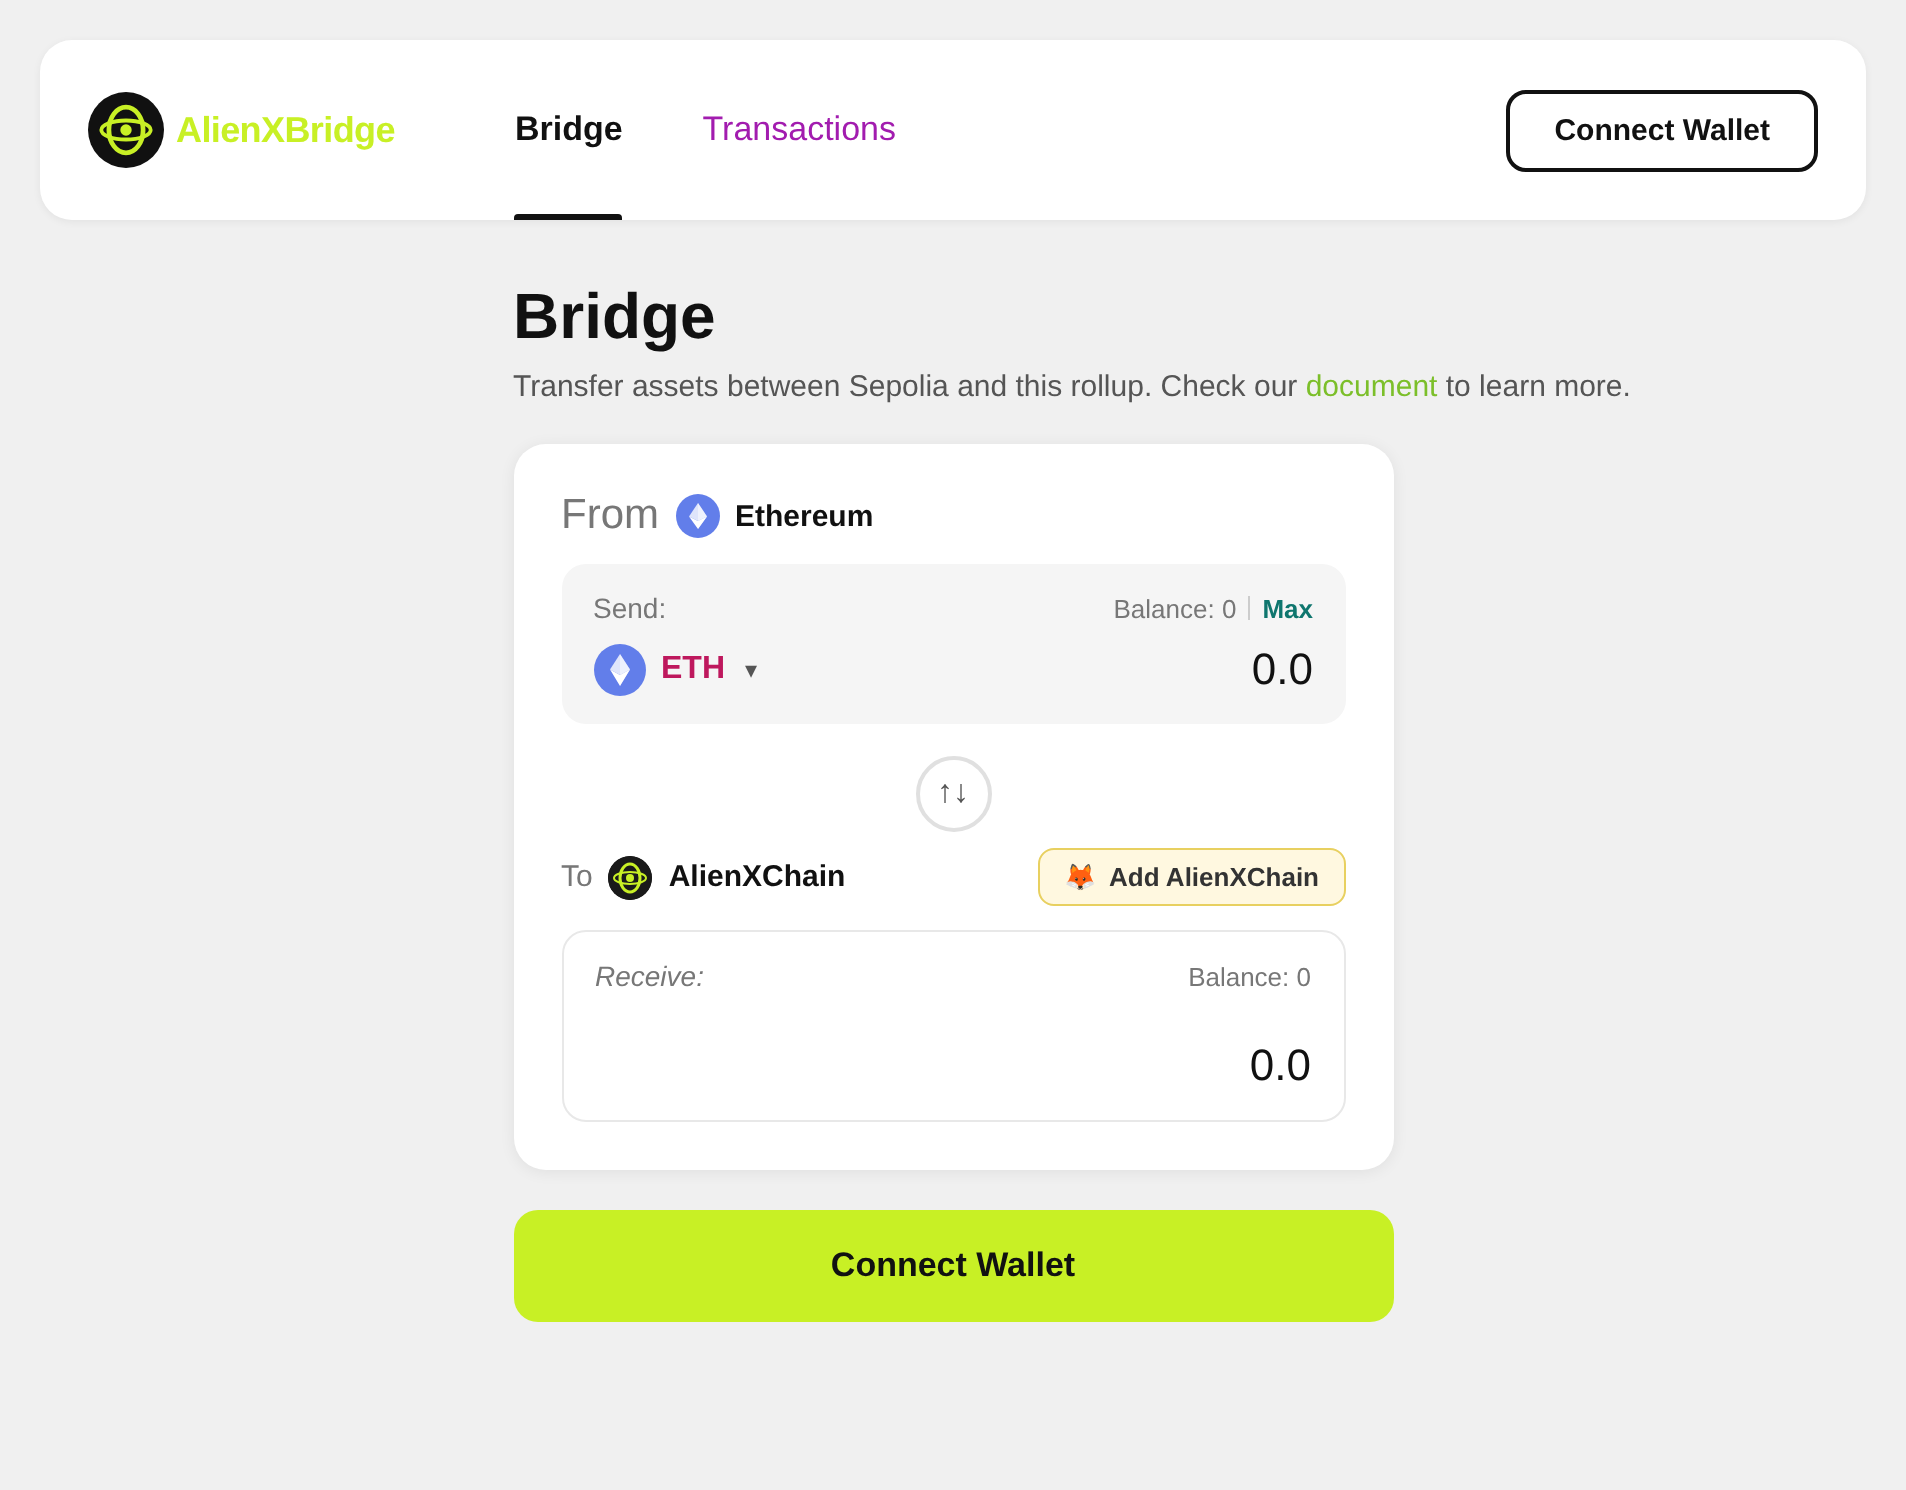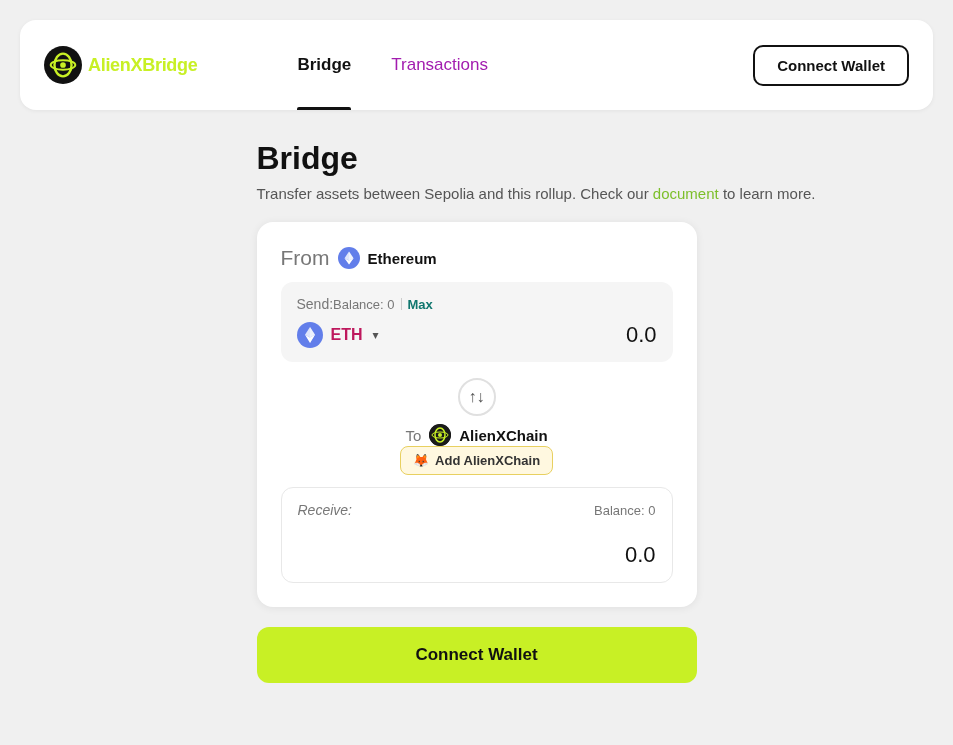--- a/index.html
+++ b/index.html
@@ -19,21 +19,20 @@
     }
     .nav-bar {
       background: #fff;
       border-radius: 16px;
       padding: 0 24px;
       display: flex;
       align-items: center;
       height: 90px;
       margin-bottom: 30px;
       box-shadow: 0 1px 4px rgba(0,0,0,0.06);
-      gap: 40px;
     }
     .logo-area {
       display: flex;
       align-items: center;
       gap: 6px;
       margin-right: 40px;
     }
     .logo-icon {
       width: 38px;
       height: 38px;
@@ -135,20 +134,21 @@
       color: #111;
     }
     .send-box {
       background: #f5f5f5;
       border-radius: 12px;
       padding: 14px 16px;
       margin-bottom: 16px;
     }
     .send-row-top {
       display: flex;
+      justify-content: space-between;
       align-items: center;
       margin-bottom: 10px;
     }
     .send-label {
       font-size: 14px;
       color: #777;
     }
     .balance-row {
       display: flex;
       align-items: center;
@@ -209,21 +209,20 @@
       justify-content: center;
       cursor: pointer;
       font-size: 16px;
       color: #555;
     }
     .to-row {
       display: flex;
       align-items: center;
       justify-content: space-between;
       margin-bottom: 12px;
-      flex-direction: column;
     }
     .to-label-row {
       display: flex;
       align-items: center;
       gap: 8px;
     }
     .add-chain-btn {
       background: #fff8e0;
       border: 1.5px solid #e8d060;
       border-radius: 8px;

